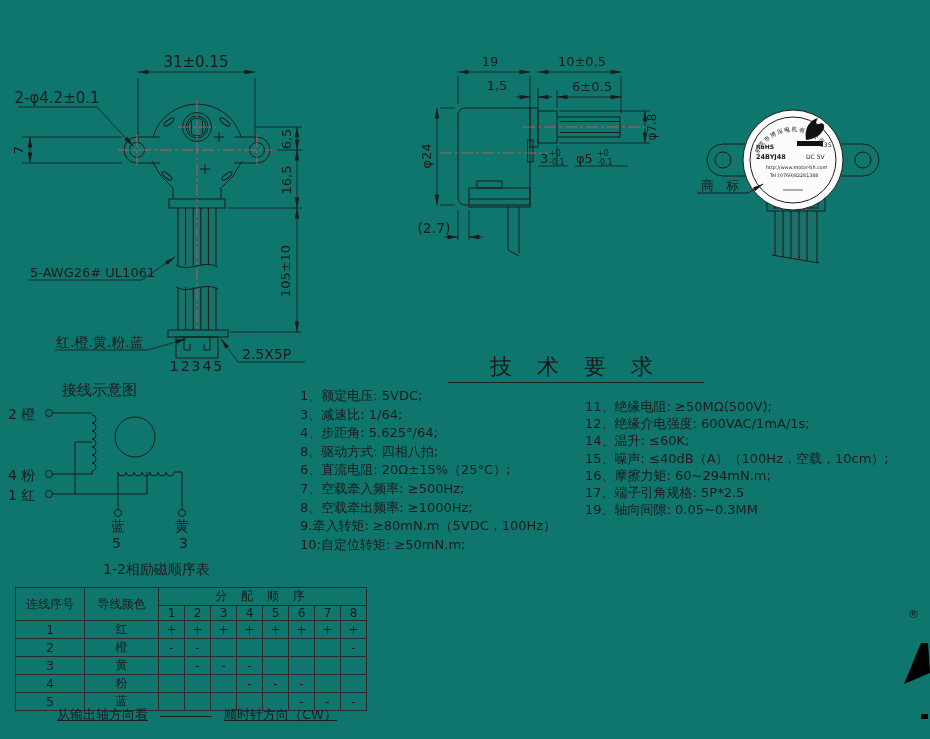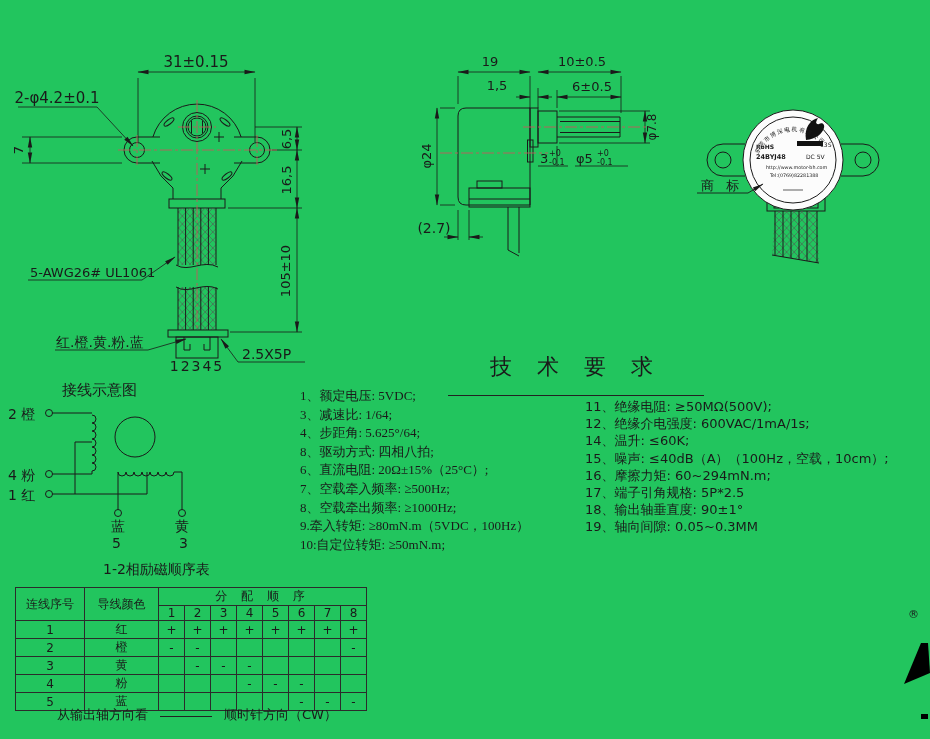--- a/index.html
+++ b/index.html
@@ -1,34 +1,34 @@
 <!DOCTYPE html>
 <html><head>
 <meta charset="utf-8">
 <style>
   html,body{margin:0;padding:0;background:#fff;}
-  .canvas{position:relative;width:930px;height:739px;background:#22c55e;overflow:hidden;
+  .canvas{position:relative;width:930px;height:739px;background:#0f766e;overflow:hidden;
           font-family:"DejaVu Sans",sans-serif;color:#1a1a1a;}
   .abs{position:absolute;}
   svg text{font-family:"DejaVu Sans",sans-serif;fill:#1a1a1a;}
   .tech-title{text-align:center;font-size:22px;letter-spacing:9px;border-bottom:1.5px solid #222;
-              padding-bottom:13px;white-space:nowrap;}
+              padding-bottom:0;white-space:nowrap;}
   .list .li{font-size:13px;white-space:nowrap;}
-  .list-left .li{line-height:18.6px;font-family:Liberation Serif, serif;}
+  .list-left .li{line-height:18.6px;}
   .list-right .li{line-height:17.2px;}
   table.exc{border-collapse:collapse;table-layout:fixed;}
   table.exc td{border:1px solid #2b2b2b;text-align:center;padding:0;font-size:12px;height:14px;
                overflow:hidden;white-space:nowrap;}
   td.w1{width:68px;font-size:13px;}
   td.w2{width:73px;font-size:13px;}
   td.ws{width:25px;}
   td.hdr{height:21px;font-size:13px;letter-spacing:5px;}
   td.stp{height:18px;}
   .tbl-title{font-size:14px;white-space:nowrap;text-align:right;}
-  .footer{display:flex;align-items:center;gap:12px;font-size:13px;white-space:nowrap;}
+  .footer{display:flex;align-items:center;gap:12px;font-size:13px;white-space:nowrap;text-decoration:underline;}
   .dashline{display:inline-block;width:52px;border-top:1.6px solid #222;height:0;margin-top:3px;}
 </style>
 </head>
 <body>
 
 <div class="canvas">
 
 <svg class="abs" style="left:0;top:0" width="930" height="739" viewBox="0 0 930 739">
   <defs>
     <marker id="arr" viewBox="0 0 12 6" markerWidth="12" markerHeight="6" refX="11" refY="3" orient="auto-start-reverse" markerUnits="userSpaceOnUse">
@@ -213,21 +213,20 @@
   <div class="li">10:自定位转矩: ≥50mN.m;</div>
 </div>
 
 <div class="abs list list-right" style="left:585px;top:398px">
   <div class="li">11、绝缘电阻: ≥50MΩ(500V);</div>
   <div class="li">12、绝缘介电强度: 600VAC/1mA/1s;</div>
   <div class="li">14、温升: ≤60K;</div>
   <div class="li">15、噪声: ≤40dB（A）（100Hz，空载，10cm）;</div>
   <div class="li">16、摩擦力矩: 60~294mN.m;</div>
   <div class="li">17、端子引角规格: 5P*2.5</div>
-  <div class="li">18、输出轴垂直度: 90±1°</div>
   <div class="li">19、轴向间隙: 0.05~0.3MM</div>
 </div>
 
 <div class="abs tbl-title" style="left:103px;top:561px">1-2相励磁顺序表</div>
 
 <div class="abs" style="left:15px;top:587px">
   <table class="exc">
     <tbody>
           <tr>
       <td rowspan="2" class="w1">连线序号</td>

